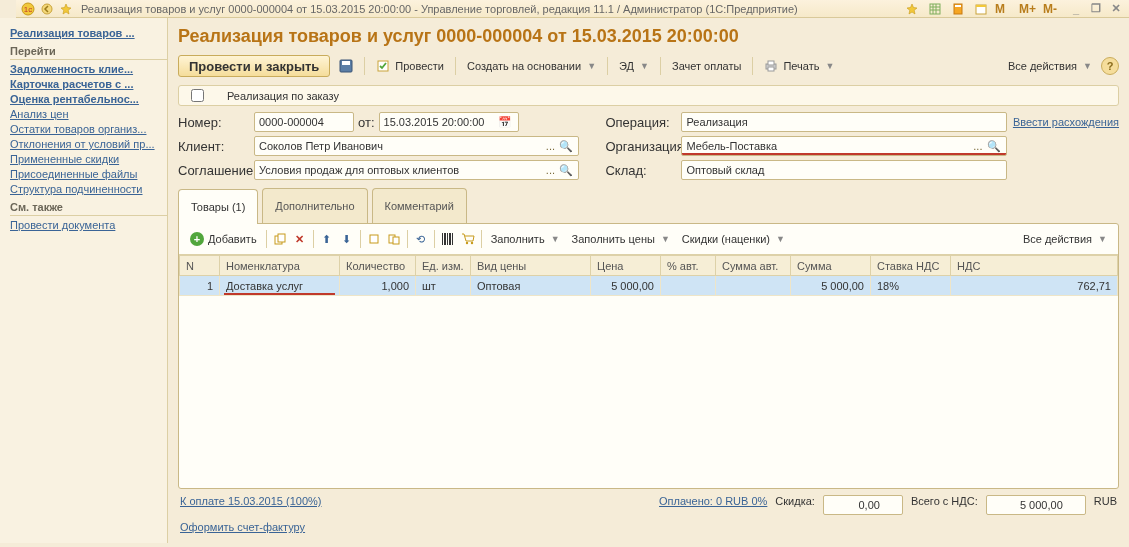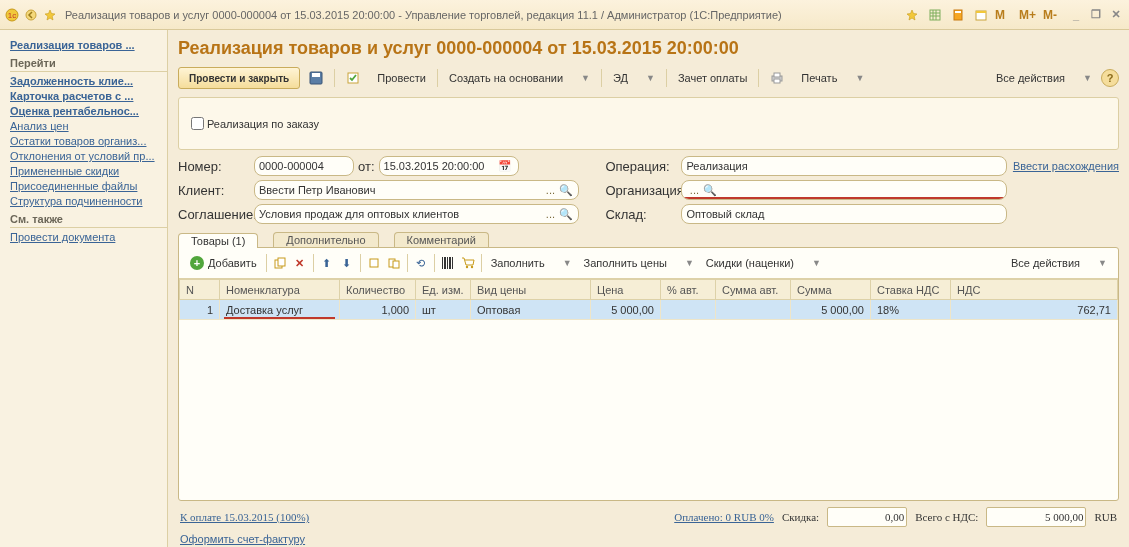--- a/index.html
+++ b/index.html
@@ -1,64 +1,64 @@
 <!DOCTYPE html>
 <html><head>
 <meta charset="utf-8">
 <style>
   * { box-sizing: border-box; }
   html, body { margin:0; padding:0; font-family: Arial, sans-serif; font-size:11px; color:#333; background:#f5ecd8; width:1129px; height:547px; overflow:hidden; }
-  .titlebar { height:30px; background:linear-gradient(#fcf2dd,#f6e9c9); display:flex; align-items:center; padding:0 4px; border-bottom:1px solid #d9c99a; }
+  .titlebar { height:18px; background:linear-gradient(#fcf2dd,#f6e9c9); display:flex; align-items:center; padding:0 4px; border-bottom:1px solid #d9c99a;margin-left:16px; }
   .tb-icon { width:16px; height:16px; margin-right:3px; display:flex; align-items:center; justify-content:center; }
   .tb-title { flex:1; color:#666; font-size:11px; margin-left:4px; white-space:nowrap; overflow:hidden; }
   .tb-right { display:flex; align-items:center; gap:2px; }
   .tb-right .tb-icon { width:18px; }
   .tb-btn { width:18px; height:16px; display:flex; align-items:center; justify-content:center; color:#888; font-weight:bold; cursor:pointer; }
   .mplus { color:#b87d1c; font-weight:bold; font-size:12px; width:22px; }
   .workspace { display:flex; height:calc(100% - 22px); }
   .sidebar { width:168px; background:#f9f2e1; border-right:1px solid #dccfa4; padding:6px 0 6px 10px; overflow:hidden; }
   .sidebar a { display:block; color:#3a6496; text-decoration:underline; margin:3px 0; white-space:nowrap; overflow:hidden; text-overflow:ellipsis; font-size:11px; cursor:pointer; }
   .sidebar .section-title { color:#6b6658; font-weight:bold; margin:6px 0 2px; border-bottom:1px solid #dccfa4; padding-bottom:2px; font-size:11px; }
   .sidebar .bold-link { font-weight:bold; }
   .main { flex:1; padding:8px 10px 6px 10px; overflow:hidden; display:flex; flex-direction:column; }
   h1.page-title { margin:0 0 6px 0; font-size:18px; color:#b87416; font-weight:bold; }
   .toolbar { display:flex; align-items:center; gap:4px; margin-bottom:6px; flex-wrap:nowrap; height:26px; }
-  .btn-primary { background:linear-gradient(#fff4d5,#f5dd9b); border:1px solid #c9ac5c; border-radius:3px; padding:3px 10px; font-weight:bold; color:#333; cursor:pointer; font-size:10px; height:22px; }
-  .tbtn { border:1px solid transparent; background:transparent; padding:2px 4px; border-radius:3px; cursor:pointer; font-size:11px; color:#333; display:flex; align-items:center; gap:17px; height:22px; }
+  .btn-primary { background:linear-gradient(#fff4d5,#f5dd9b); border:1px solid #c9ac5c; border-radius:3px; padding:3px 10px; font-weight:bold; color:#333; cursor:pointer; font-size:13px; height:22px; }
+  .tbtn { border:1px solid transparent; background:transparent; padding:2px 4px; border-radius:3px; cursor:pointer; font-size:11px; color:#333; display:flex; align-items:center; gap:5px; height:22px; }
   .sep { width:1px; height:18px; background:#dccfa4; margin:0 2px; }
   .dd { font-size:9px; color:#888; margin-left:1px; }
   .spacer { flex:1; }
   .help-icon { width:18px; height:18px; border-radius:50%; background:#f5dd9b; border:1px solid #c9ac5c; color:#8a6b1c; display:flex; align-items:center; justify-content:center; font-weight:bold; cursor:pointer; }
-  .checkbox-row { border:1px solid #dccfa4; border-radius:3px; padding:16px 8px; margin-bottom:6px; background:#fdf8ea; display:flex; align-items:center; gap:0; }
+  .checkbox-row { border:1px solid #dccfa4; border-radius:3px; padding:0 8px; margin-bottom:6px; background:#fdf8ea; display:flex; align-items:center; gap:20px; }
   .form-grid { display:grid; grid-template-columns:70px 1fr 14px 70px 1fr auto; gap:4px 6px; align-items:center; margin-bottom:4px; }
   .form-grid label { color:#333; font-size:13px; }
-  .inp { height:20px; border:1px solid #c9b886; background:#fffef8; padding:0 4px; font-size:11px; display:flex; align-items:center; border-radius:8px; position:relative; overflow:hidden; }
+  .inp { height:20px; border:1px solid #c9b886; background:#fffef8; padding:0 4px; font-size:11px; display:flex; align-items:center; border-radius:2px; position:relative; overflow:hidden; }
   .inp .inner { flex:1; white-space:nowrap; overflow:hidden; }
   .inp .pick { width:16px; text-align:center; color:#7a6a3a; cursor:pointer; }
   .redline { position:absolute; left:0; right:0; bottom:0; height:2px; background:#c0392b; }
   .tabs-row { display:flex; align-items:flex-end; margin-top:4px; }
-  .tab { padding:1px 12px; border:1px solid #c9b886; border-bottom:none; background:#f3e9cc; border-radius:4px 4px 0 0; margin-right:15px; color:#555; cursor:pointer; font-size:11px; }
+  .tab { padding:11px 12px; border:1px solid #c9b886; border-bottom:none; background:#f3e9cc; border-radius:4px 4px 0 0; margin-right:4px; color:#555; cursor:pointer; font-size:11px; }
   .tab.active { background:#fffef8; color:#333; position:relative; top:1px; }
   .table-panel { border:1px solid #c9b886; background:#fffef8; border-radius:0 3px 3px 3px; flex:1; display:flex; flex-direction:column; min-height:0; }
   .table-toolbar { display:flex; align-items:center; gap:2px; padding:4px 6px; flex-wrap:nowrap; }
   .add-btn { display:flex; align-items:center; gap:4px; border:1px solid transparent; padding:2px 4px; cursor:pointer; border-radius:3px; }
   .add-btn .plus { width:14px; height:14px; border-radius:50%; background:#51a63c; color:#fff; display:flex; align-items:center; justify-content:center; font-weight:bold; font-size:11px; }
   .mini { width:18px; height:18px; display:flex; align-items:center; justify-content:center; cursor:pointer; color:#7a6a3a; border-radius:3px; }
   .mini.red { color:#c0392b; font-weight:bold; }
   .mini.blue { color:#3a6496; }
   .grid { flex:1; overflow:auto; border-top:1px solid #ddd1a8; }
   table.data { border-collapse:collapse; width:100%; font-size:11px; }
   table.data th { background:#f6eed6; border:1px solid #ddd1a8; padding:3px 6px; text-align:left; font-weight:normal; color:#555; height:20px; }
   table.data td { border:1px solid #eee5c8; padding:3px 6px; height:20px; }
   tr.selected td { background:#cfe4f5; }
   .num-r { text-align:right; }
-  .footer1 { display:flex; align-items:center; gap:8px; padding:6px 2px 2px; font-size:11px;font-family:Liberation Serif, serif; }
+  .footer1 { display:flex; align-items:flex-start; gap:8px; padding:6px 2px 2px; font-size:11px; }
   .footer1 a { color:#3a6496; text-decoration:underline; cursor:pointer; }
   .footer1 .spacer { flex:1; }
-  .footer1 .fld { height:20px; border:1px solid #c9b886; background:#fffef8; padding:0 2px; display:flex; align-items:center; border-radius:2px; min-width:80px; justify-content:flex-end; }
+  .footer1 .fld { height:20px; border:1px solid #c9b886; background:#fffef8; padding:0 22px; display:flex; align-items:center; border-radius:2px; min-width:80px; justify-content:flex-end; }
   .footer2 { padding:4px 2px; }
   .footer2 a { color:#3a6496; text-decoration:underline; cursor:pointer; }
   svg { display:block; }
 </style>
 </head>
 <body>
 
 <div class="titlebar">
   <span class="tb-icon">
     <svg width="14" height="14">
@@ -199,27 +199,28 @@
       </div>
       <div></div>
       <label>Операция:</label>
       <div class="inp">
           <span class="inner">Реализация</span>
         </div>
       <a style="color:#3a6496;text-decoration:underline;white-space:nowrap;">Ввести расхождения</a>
 
       <label>Клиент:</label>
       <div class="inp">
-          <span class="inner">Ввести Петр Иванович</span>
+          <span class="inner">Соколов Петр Иванович</span>
           <span class="pick">...</span>
           <span class="pick">🔍</span>
         </div>
       <div></div>
       <label>Организация:</label>
       <div class="inp">
+          <span class="inner">Мебель-Поставка</span>
           <span class="pick">...</span>
           <span class="pick">🔍</span>
           <div class="redline"></div>
         </div>
       <div></div>
 
       <label>Соглашение:</label>
       <div class="inp">
           <span class="inner">Условия продаж для оптовых клиентов</span>
           <span class="pick">...</span>

